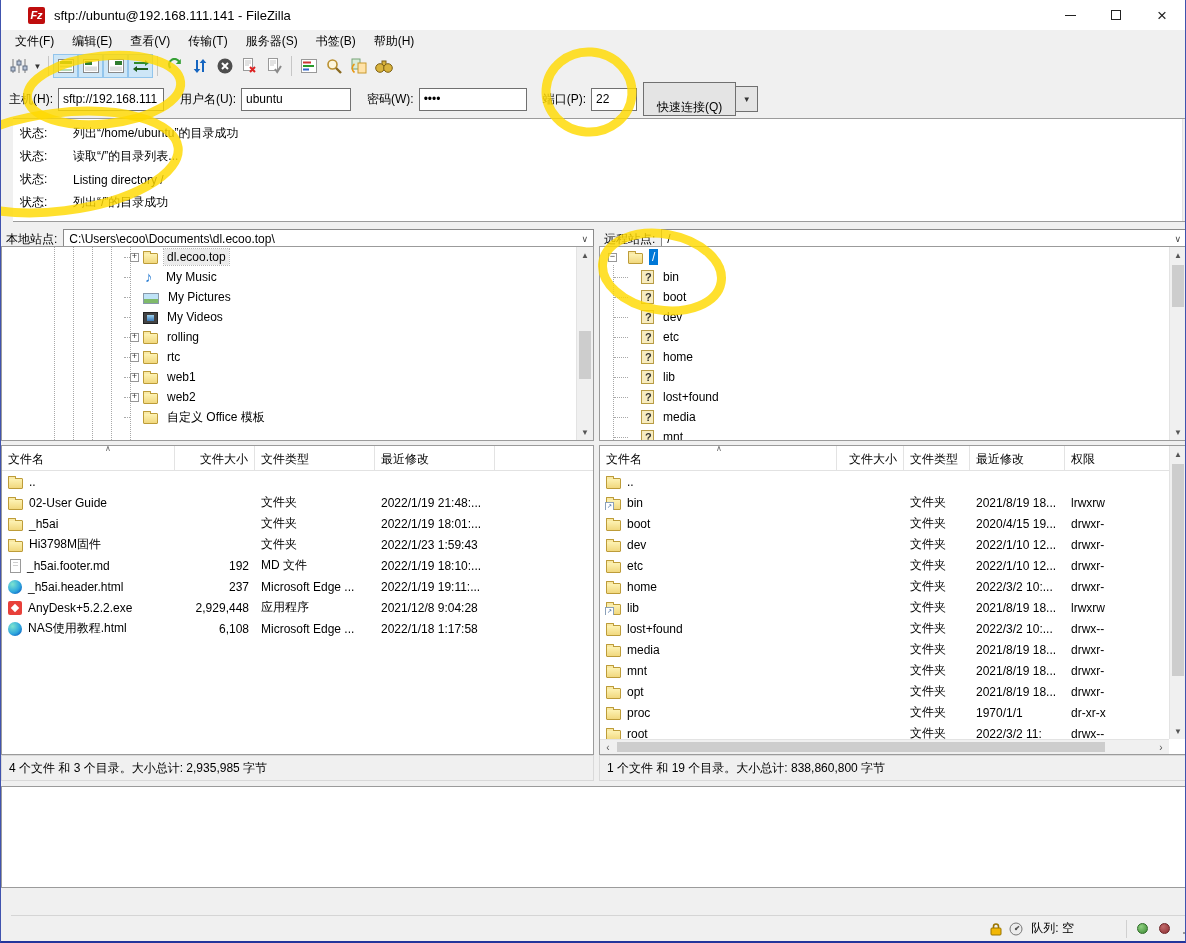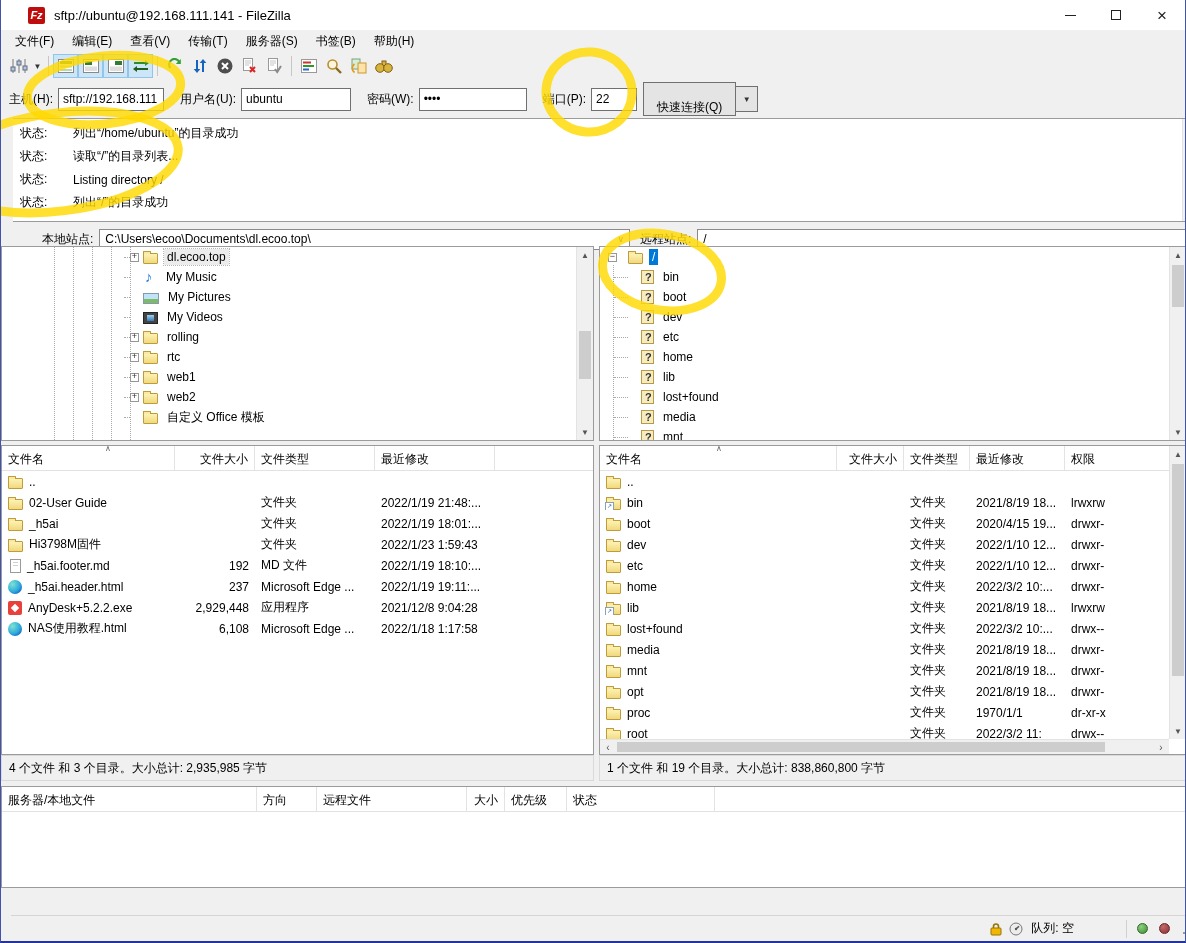--- a/index.html
+++ b/index.html
@@ -44,21 +44,21 @@
   
   .vsb{position:absolute;top:0;right:0;bottom:0;width:17px;background:#f0f0f0;border-left:1px solid #e3e3e3;}
   .vsb .sb-arrow{position:absolute;left:0;width:100%;height:16px;display:flex;align-items:center;justify-content:center;font-size:8px;color:#555;}
   .vsb .up{top:0;} .vsb .down{bottom:0;}
   .sb-thumb{position:absolute;left:2px;right:2px;background:#cdcdcd;}
   .hsb{position:absolute;left:0;right:17px;bottom:0;height:15px;background:#f0f0f0;border-top:1px solid #e3e3e3;}
   .hsb .sb-arrow{position:absolute;top:0;width:16px;height:100%;display:flex;align-items:center;justify-content:center;font-size:10px;color:#555;}
   .hsb .left{left:0;} .hsb .right{right:0;}
   .hsb .sb-thumb{top:2px;bottom:2px;left:auto;right:auto;background:#cdcdcd;}
   
-  .pathbar{position:absolute;height:34px;display:flex;align-items:center;margin-left:36px;}
+  .pathbar{position:absolute;height:34px;display:flex;align-items:center;}
   .combo{flex:1;height:21px;border:1px solid #8a8a8a;background:#fff;display:flex;align-items:center;padding:0 5px;white-space:nowrap;overflow:hidden;}
   .combo-arrow{margin-left:auto;font-size:9px;color:#444;padding-left:6px;}
   .pathlabel{margin:0 6px 0 5px;white-space:nowrap;}
   
   .trow{height:20px;display:flex;align-items:center;white-space:nowrap;position:relative;}
   .conn{width:6px;border-top:1px dotted #a8a8a8;}
   .exp{width:9px;height:9px;min-width:9px;border:1px solid #979797;background:#fff;display:inline-flex;align-items:center;justify-content:center;
        font-size:9px;line-height:7px;color:#333;margin-right:4px;}
   .exp-plus::before{content:"+";margin-top:-1px;} .exp-minus::before{content:"−";margin-top:-1px;}
   .exp-none{visibility:hidden;}
@@ -740,29 +740,20 @@
   </div>
 
   <div class="sumbar" style="top:755px;left:0;width:593px;">
     <span>4 个文件 和 3 个目录。大小总计: 2,935,985 字节</span>
   </div>
   <div class="sumbar" style="top:755px;left:598px;width:588px;">
     <span>1 个文件 和 19 个目录。大小总计: 838,860,800 字节</span>
   </div>
 
   <div class="pane queue-pane">
-    <div class="qheader">
-      <div class="hcell qc0">服务器/本地文件</div>
-      <div class="hcell qc1">方向</div>
-      <div class="hcell qc2">远程文件</div>
-      <div class="hcell qc3">大小</div>
-      <div class="hcell qc4">优先级</div>
-      <div class="hcell qc5">状态</div>
-      <div class="hcell" style="flex:1;border-right:none;"></div>
-    </div>
     <div style="height:76px;"></div>
   </div>
 
 
   <div class="statusbar">
     <div class="sb-group">
       <svg width="14" height="14" style="margin-right:6px">
           <rect x="2" y="6" width="10" height="7" rx="1" fill="#f2b705" stroke="#9a7500"></rect>
           <path d="M4.5 6V4.5a2.5 2.5 0 015 0V6" fill="none" stroke="#9a7500" stroke-width="1.6"></path>
         </svg>

